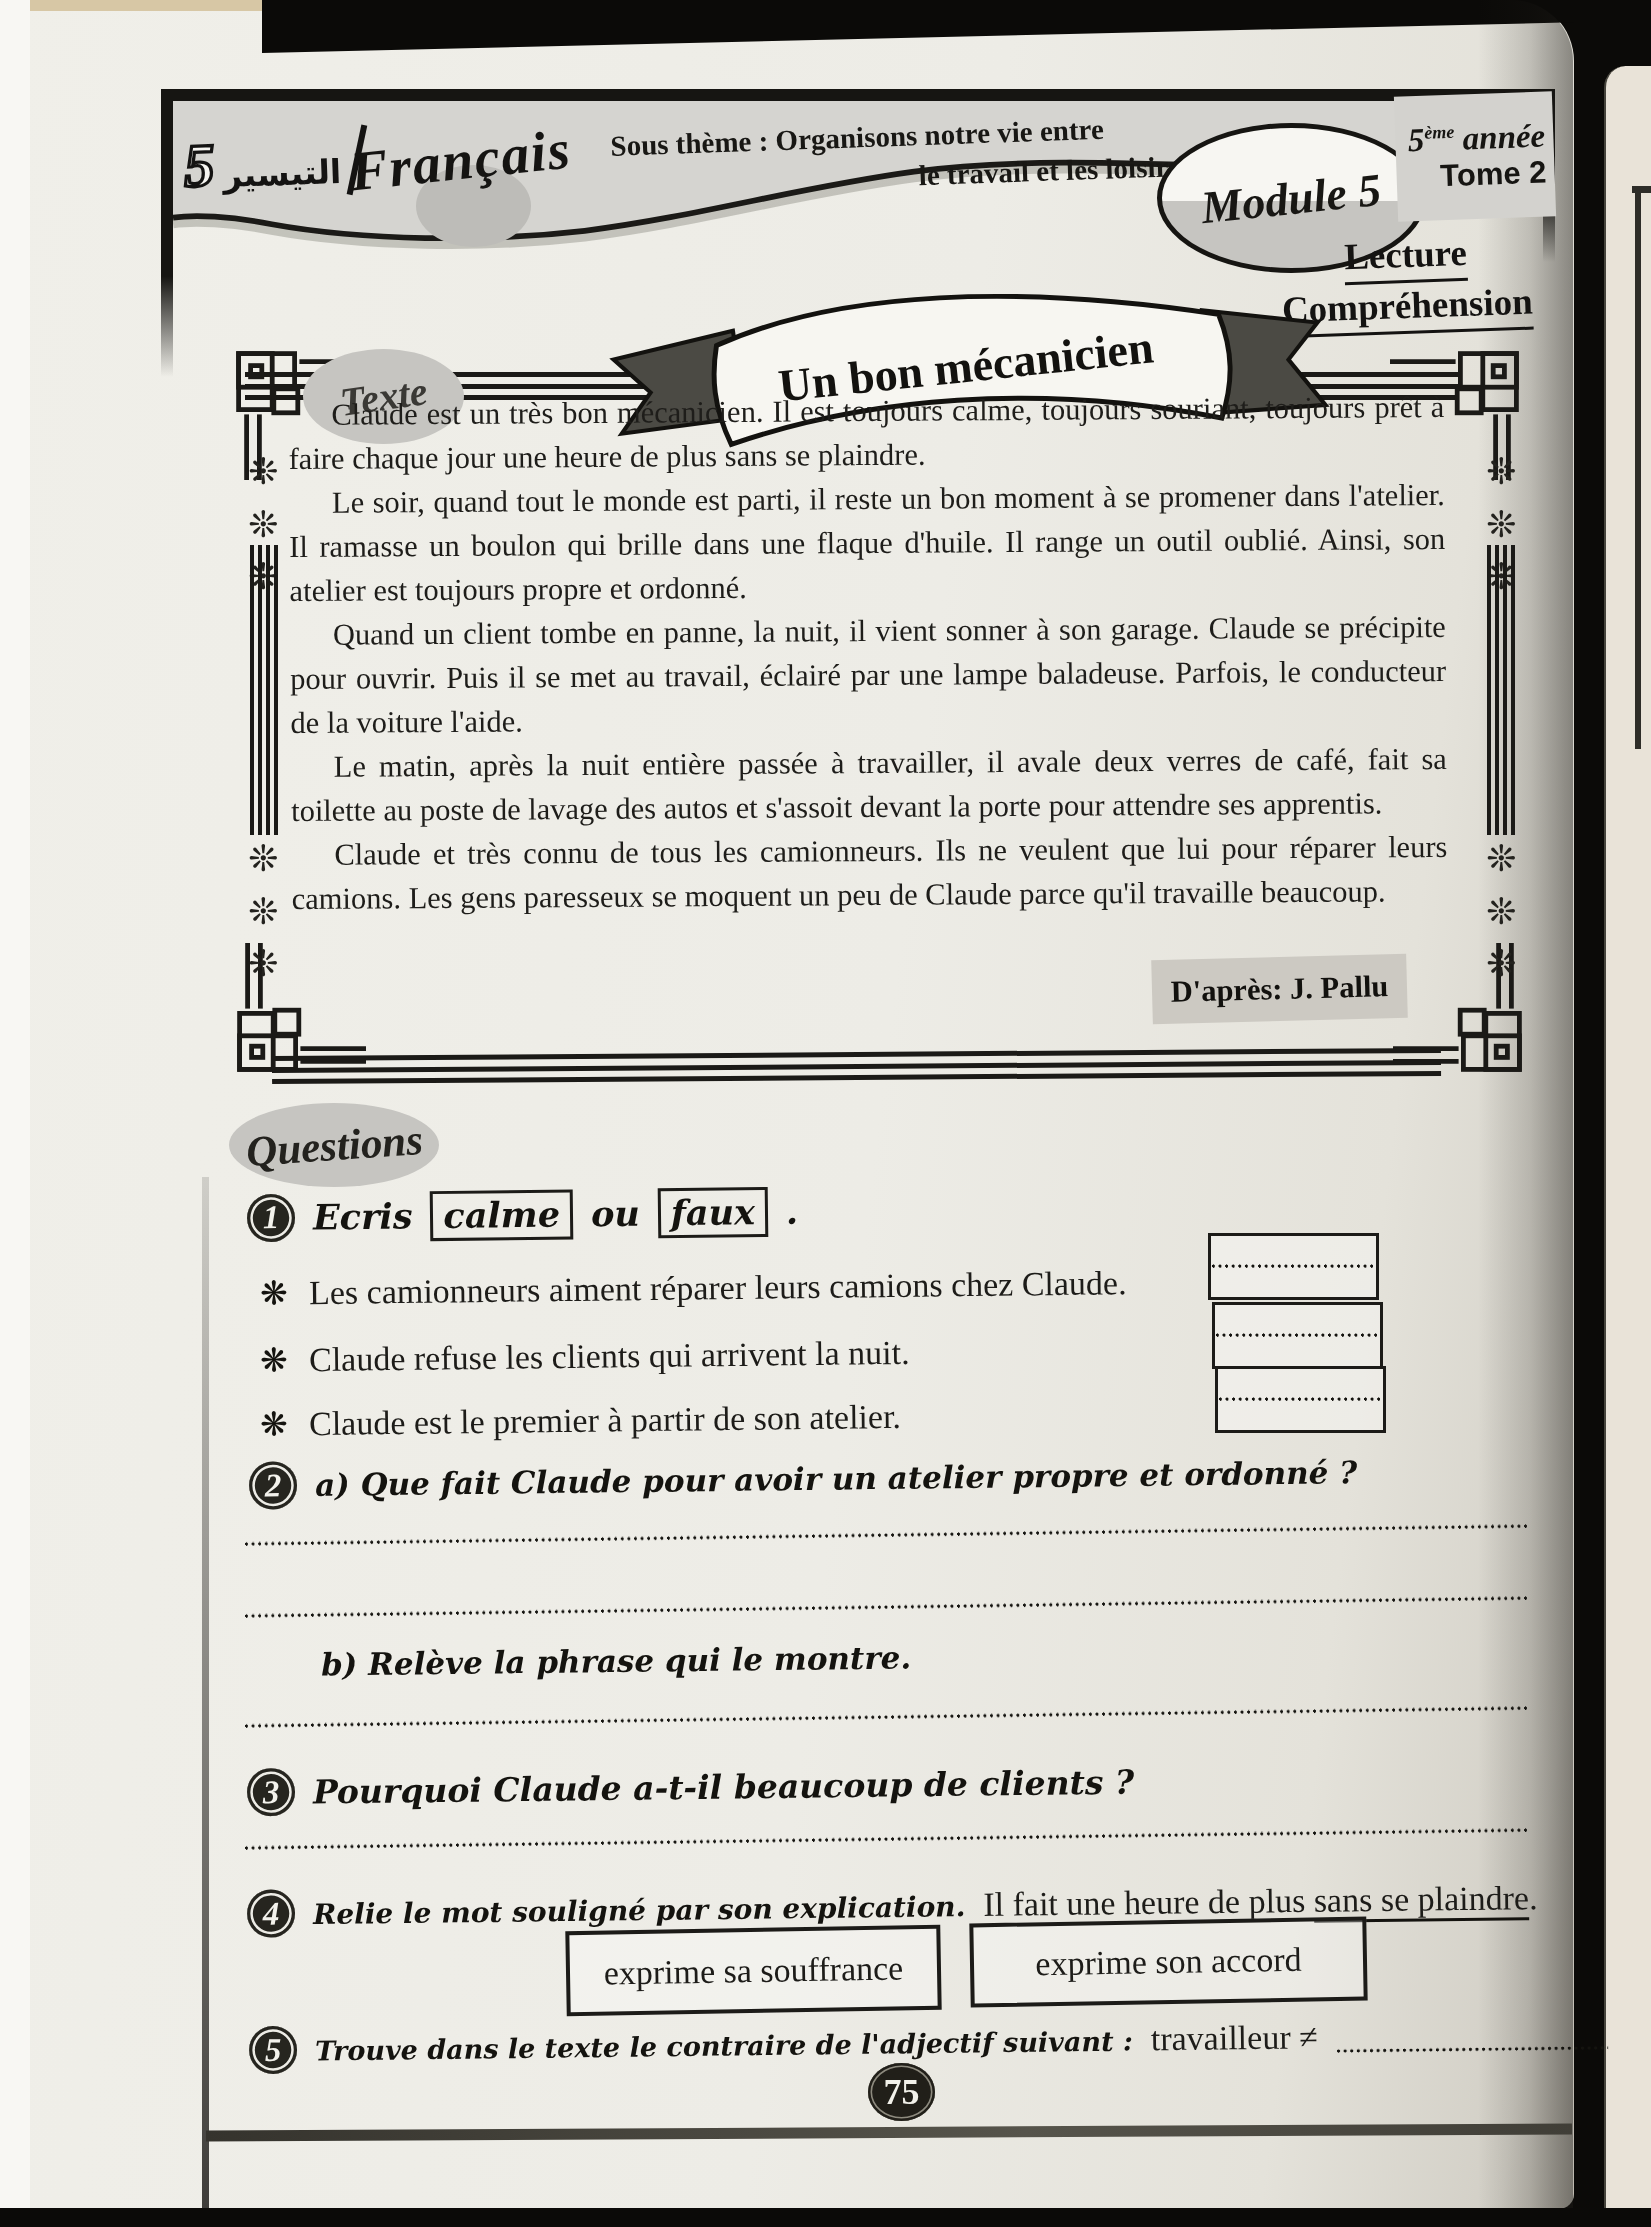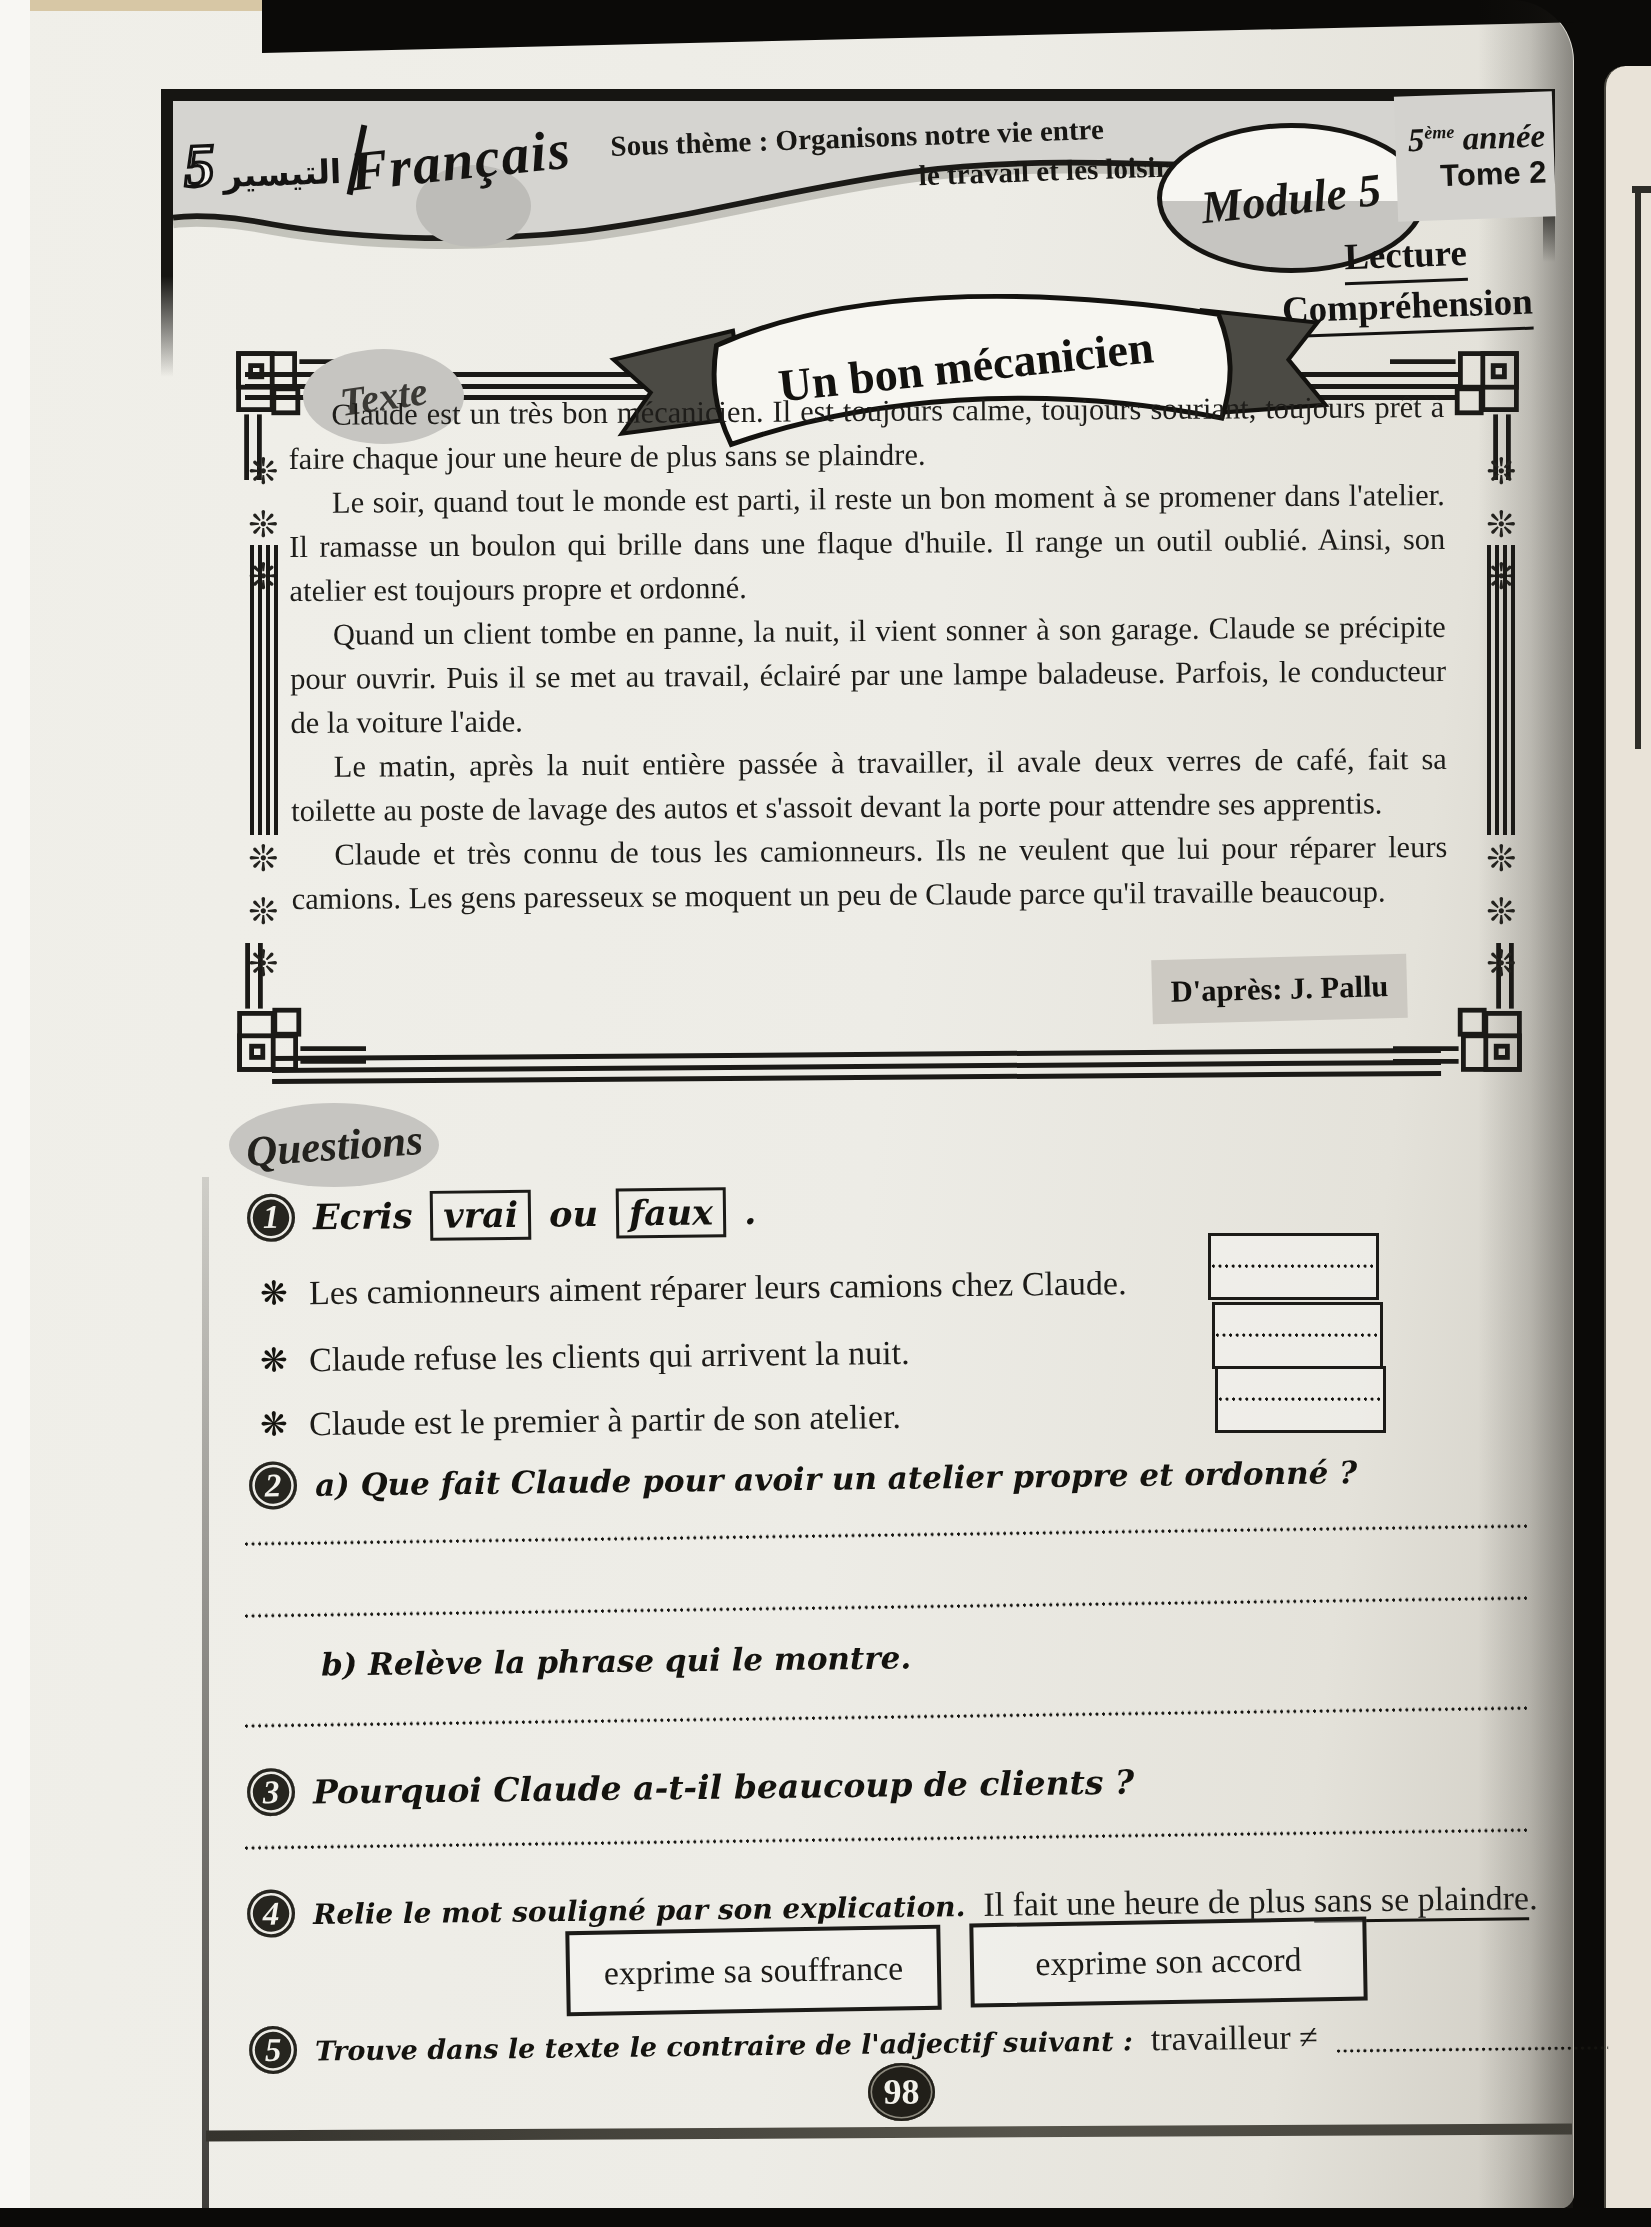--- a/index.html
+++ b/index.html
@@ -222,21 +222,21 @@
   </div>
   <div class="abs attribution">D'après: J. Pallu</div>
 
   <div class="abs oval q-oval">
     <span>Questions</span>
   </div>
 
   <div class="abs qrow q1row">
     <span class="qnum">1</span>
     <span class="script">Ecris</span>
-    <span class="script wbox">vrai</span>
+    <span class="script wbox">calme</span>
     <span class="script">ou</span>
     <span class="script wbox">faux</span>
     <span class="script">.</span>
   </div>
 
   <div class="abs srow" style="top:1268px">
     <span class="bullet">❋</span>
     <span>Les camionneurs aiment réparer leurs camions chez Claude.</span>
   </div>
   <div class="abs ansbox" style="left:1208px;top:1233px">
@@ -288,18 +288,18 @@
   </div>
 
   <div class="abs qrow q5row">
     <span class="qnum">5</span>
     <span class="script">Trouve dans le texte le contraire de l'adjectif suivant :</span>
     <span class="q5word"><span>travailleur</span> <span>≠</span></span>
     <span class="dotline q5dots"></span>
   </div>
 
   <div class="abs badge98">
-    <span>98</span>
+    <span>75</span>
   </div>
   <div class="abs bottom-rule"></div>
 
 </div>
 
 
 </body></html>

